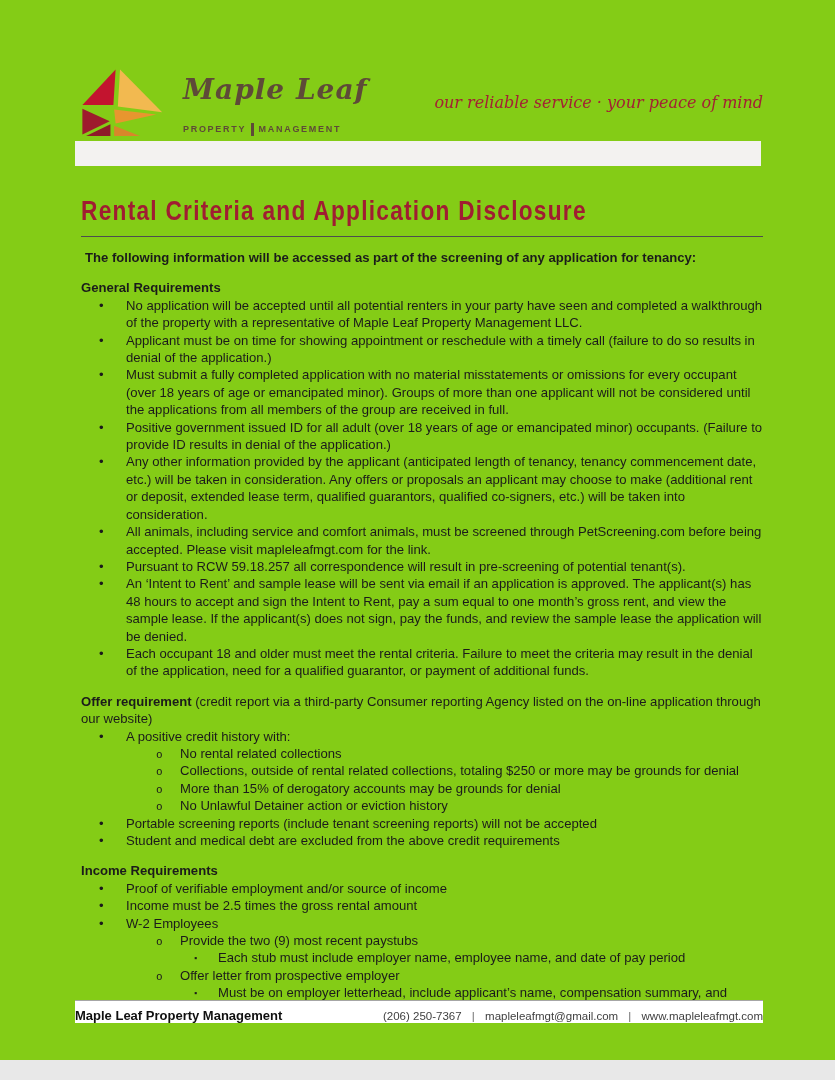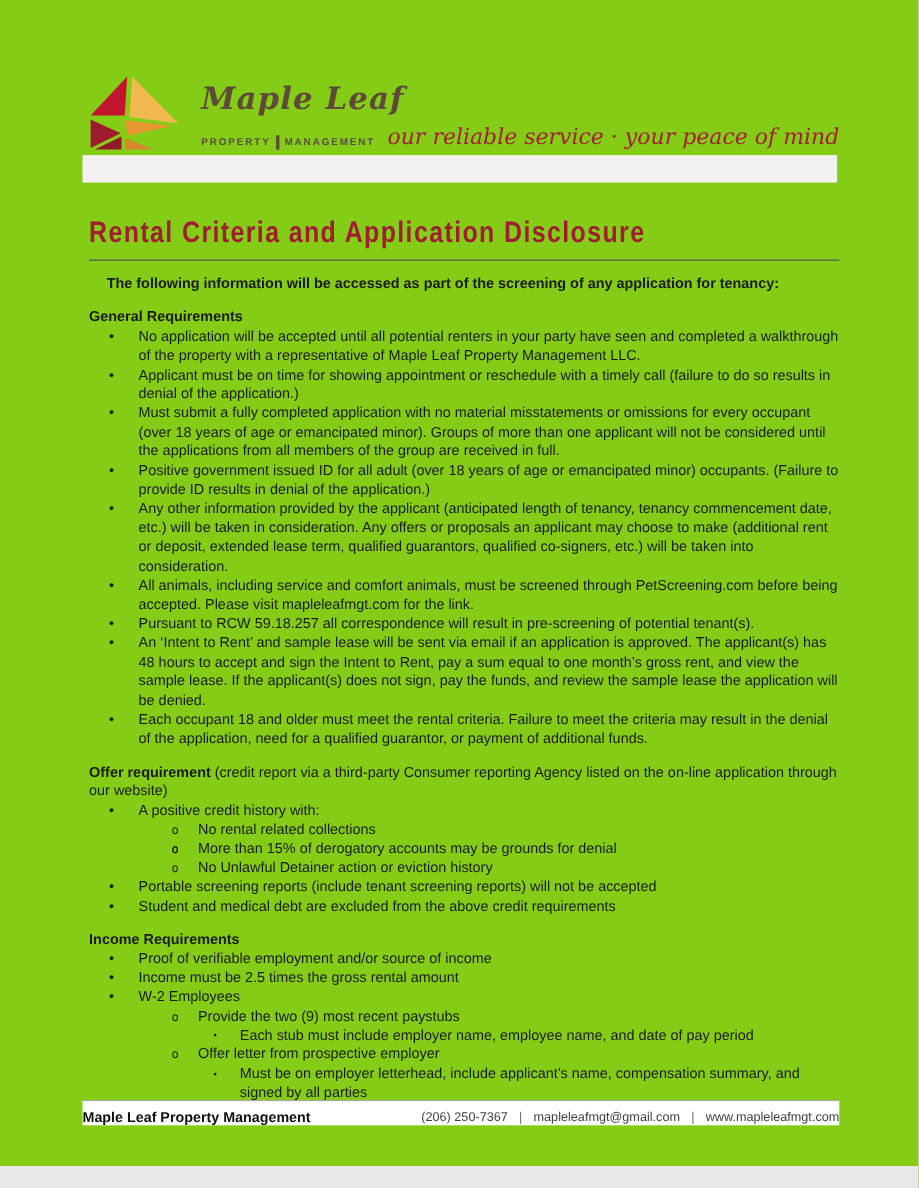--- a/index.html
+++ b/index.html
@@ -17,29 +17,29 @@
   .brand{
     font-family:"DejaVu Serif",serif;font-style:italic;font-weight:bold;
     color:#5e4a38;font-size:28px;line-height:26px;letter-spacing:1px;white-space:nowrap;
   }
   .brand-sub{
     display:flex;align-items:center;margin-top:19px;
     font-size:9px;font-weight:bold;letter-spacing:1.7px;color:#5e4a38;white-space:nowrap;
   }
   .brand-divider{width:2.5px;height:13px;background:#5e4a38;margin:0 5px;position:relative;top:1px;}
   .tagline{
-    position:absolute;right:72px;top:112px;z-index:2;
-    font-family:"DejaVu Serif",serif;font-style:italic;font-size:20px;color:#a32134;white-space:nowrap;
+    position:absolute;right:72px;top:93px;z-index:2;
+    font-family:"DejaVu Serif",serif;font-style:italic;font-size:16px;color:#a32134;white-space:nowrap;
   }
   
   .content{padding:0 72px 0 81px;}
   .doc-title{margin:30px 0 0;font-size:27px;font-weight:bold;color:#a01d32;white-space:nowrap;}
   .doc-title .squeeze{display:inline-block;transform:scaleX(0.84);transform-origin:0 50%;letter-spacing:1.5px;}
   .rule{border:none;border-top:1px solid #4d4d4f;margin:9px 0 0;}
-  .intro{font-weight:bold;font-size:13.1px;line-height:17.4px;margin:12px 16px 0;}
+  .intro{font-weight:bold;font-size:13.1px;line-height:17.4px;margin:12px 4px 0;}
   .section{margin-top:13px;}
   .section-heading{margin:0;font-size:13.1px;line-height:17.4px;}
   .section-heading .lead{font-weight:bold;}
   .li{position:relative;font-size:13.1px;line-height:17.4px;}
   .l1{padding-left:45px;}
   .l2{padding-left:99px;}
   .l3{padding-left:137px;}
   .mk{position:absolute;top:0;}
   .l1 .mk{left:18px;}
   .l2 .mk{left:75px;font-family:"DejaVu Sans Mono",monospace;font-size:11px;top:1px;}
@@ -94,21 +94,21 @@
           <div class="li l1"><span class="mk">•</span><span>Any other information provided by the applicant (anticipated length of tenancy, tenancy commencement date, etc.) will be taken in consideration. Any offers or proposals an applicant may choose to make (additional rent or deposit, extended lease term, qualified guarantors, qualified co-signers, etc.) will be taken into consideration.</span></div>
           <div class="li l1"><span class="mk">•</span><span>All animals, including service and comfort animals, must be screened through PetScreening.com before being accepted. Please visit mapleleafmgt.com for the link.</span></div>
           <div class="li l1"><span class="mk">•</span><span>Pursuant to RCW 59.18.257 all correspondence will result in pre-screening of potential tenant(s).</span></div>
           <div class="li l1"><span class="mk">•</span><span>An ‘Intent to Rent’ and sample lease will be sent via email if an application is approved. The applicant(s) has 48 hours to accept and sign the Intent to Rent, pay a sum equal to one month’s gross rent, and view the sample lease. If the applicant(s) does not sign, pay the funds, and review the sample lease the application will be denied.</span></div>
           <div class="li l1"><span class="mk">•</span><span>Each occupant 18 and older must meet the rental criteria. Failure to meet the criteria may result in the denial of the application, need for a qualified guarantor, or payment of additional funds.</span></div>
         </div>
         <div class="section">
           <p class="section-heading"><span class="lead">Offer requirement</span> (credit report via a third-party Consumer reporting Agency listed on the on-line application through our website)</p>
           <div class="li l1"><span class="mk">•</span><span>A positive credit history with:</span></div>
           <div class="li l2"><span class="mk">o</span><span>No rental related collections</span></div>
-          <div class="li l2"><span class="mk">o</span></div>
+          <div class="li l2"><span class="mk">o</span><span>Collections, outside of rental related collections, totaling $250 or more may be grounds for denial</span></div>
           <div class="li l2"><span class="mk">o</span><span>More than 15% of derogatory accounts may be grounds for denial</span></div>
           <div class="li l2"><span class="mk">o</span><span>No Unlawful Detainer action or eviction history</span></div>
           <div class="li l1"><span class="mk">•</span><span>Portable screening reports (include tenant screening reports) will not be accepted</span></div>
           <div class="li l1"><span class="mk">•</span><span>Student and medical debt are excluded from the above credit requirements</span></div>
         </div>
         <div class="section">
           <p class="section-heading"><span class="lead">Income Requirements</span></p>
           <div class="li l1"><span class="mk">•</span><span>Proof of verifiable employment and/or source of income</span></div>
           <div class="li l1"><span class="mk">•</span><span>Income must be 2.5 times the gross rental amount</span></div>
           <div class="li l1"><span class="mk">•</span><span>W-2 Employees</span></div>

